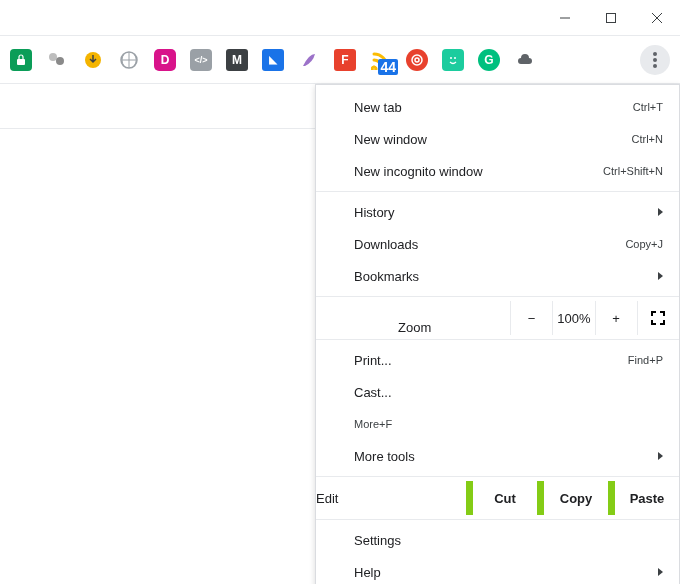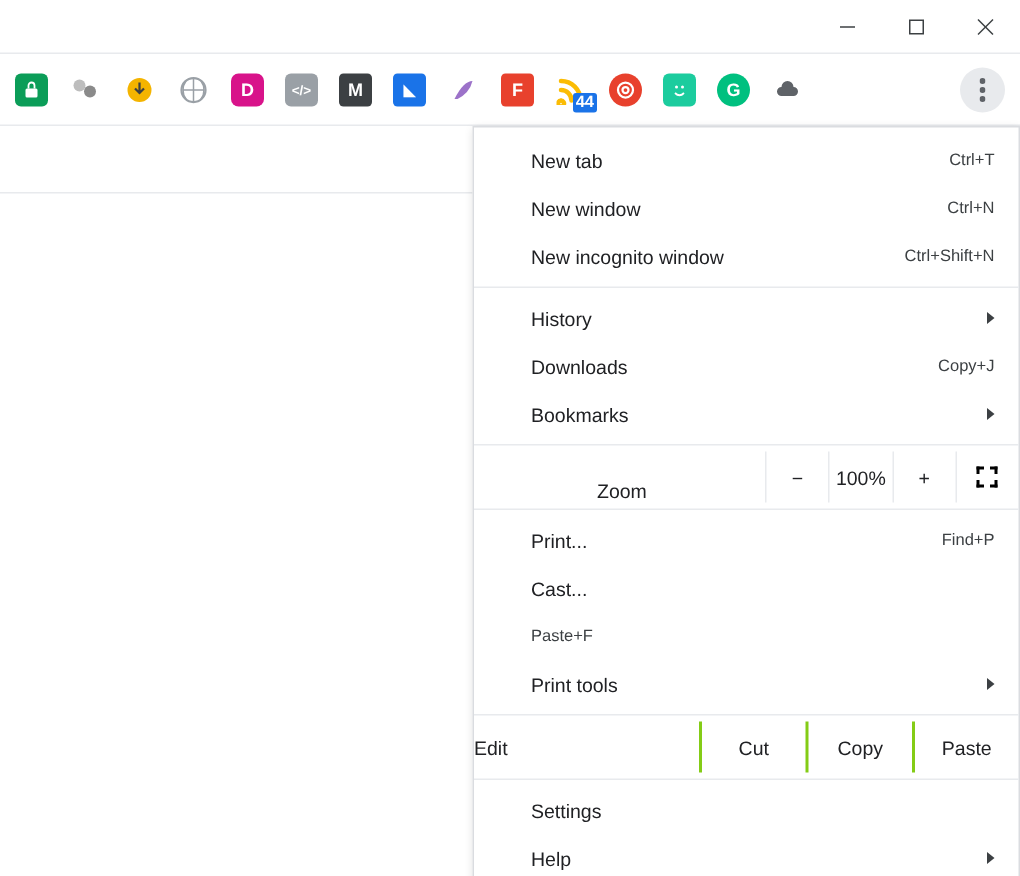--- a/index.html
+++ b/index.html
@@ -56,21 +56,21 @@
       color: #fff;
       flex-shrink: 0;
       position: relative;
     }
     .ext-badge {
       position: absolute;
       bottom: -4px;
       right: -6px;
       background: #1a73e8;
       color: #fff;
-      font-size: 11px;
+      font-size: 14px;
       padding: 1px 2px;
       border-radius: 2px;
       line-height: 1;
     }
     .kebab {
       margin-left: auto;
       width: 30px;
       height: 30px;
       border-radius: 50%;
       background: #e8eaed;
@@ -134,25 +134,26 @@
 
     
     .edit-row {
       display: flex;
       align-items: center;
       height: 34px;
     }
     .edit-row .elabel { flex: 0 0 150px; }
     .edit-row .ecell {
       flex: 1;
-      border-left: 2px solid #84cc16;
+      border-left: 7px solid #84cc16;
       height: 100%;
       display: flex;
       align-items: center;
       justify-content: center;
+      font-weight: bold;
     }
 
     .fullscreen-icon {
       width: 14px; height: 14px;
       background:
         linear-gradient(#000,#000) top left / 5px 2px no-repeat,
         linear-gradient(#000,#000) top left / 2px 5px no-repeat,
         linear-gradient(#000,#000) top right / 5px 2px no-repeat,
         linear-gradient(#000,#000) top right / 2px 5px no-repeat,
         linear-gradient(#000,#000) bottom left / 5px 2px no-repeat,
@@ -313,24 +314,24 @@
   <div class="menu-sep"></div>
 
   <div class="menu-item">
     <span class="label">Print...</span>
     <span class="shortcut">Find+P</span>
   </div>
   <div class="menu-item">
     <span class="label">Cast...</span>
   </div>
   <div class="menu-item">
-    <span class="shortcut">Paste+F</span>
-  </div>
-  <div class="menu-item">
-    <span class="label">Print tools</span>
+    <span class="shortcut">More+F</span>
+  </div>
+  <div class="menu-item">
+    <span class="label">More tools</span>
     <span class="arrow"></span>
   </div>
 
   <div class="menu-sep"></div>
 
   <div class="edit-row">
     <span class="elabel">Edit</span>
     <span class="ecell">Cut</span>
     <span class="ecell">Copy</span>
     <span class="ecell">Paste</span>

